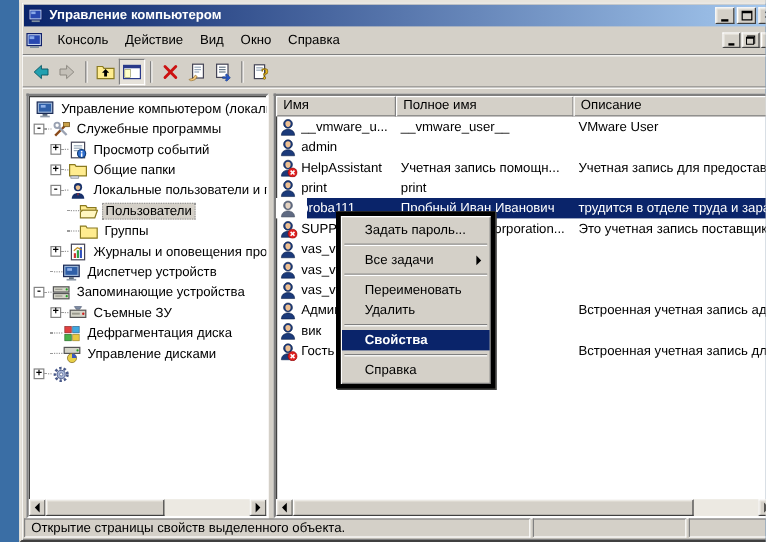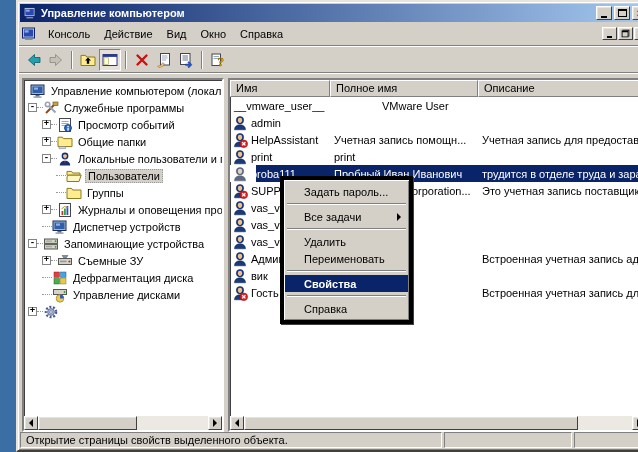--- a/index.html
+++ b/index.html
@@ -432,20 +432,30 @@
     <div class="pane-gap"></div>
     <div class="pane right">
       <div class="listwrap">
         <div class="lheader" id="lheader">
             <div class="hcell" style="width: 100px; flex: 0 0 100px;">Имя</div>
             <div class="hcell" style="width: 148px; flex: 0 0 148px;">Полное имя</div>
             <div class="hcell" style="flex: 1 1 0%;">Описание</div>
           </div>
         <div id="lrows">
             <div class="lrow">
+              <div class="c-name">
+                <span class="icon16">
+                  <svg viewBox="0 0 16 16">
+                    <path d="M2.5 14.8 c0-3.2 2.3-5 5.5-5 s5.5 1.8 5.5 5z" fill="#1b3a7a" stroke="#0a1e48" stroke-width=".5"></path>
+                    <circle cx="8" cy="5.2" r="3.7" fill="#1b3a7a" stroke="#0a1e48" stroke-width=".5"></circle>
+                    <path d="M5.8 5 a2.2 2.2 0 0 1 4.4 0 c0 1.7-1 2.9-2.2 2.9 s-2.2-1.2-2.2-2.9z" fill="#eec092"></path>
+                  </svg>
+                </span>
+                <span>__vmware_u...</span>
+              </div>
               <div class="c-full">__vmware_user__</div>
               <div class="c-desc">VMware User</div>
             </div>
             <div class="lrow">
               <div class="c-name">
                 <span class="icon16">
                   <svg viewBox="0 0 16 16">
                     <path d="M2.5 14.8 c0-3.2 2.3-5 5.5-5 s5.5 1.8 5.5 5z" fill="#1b3a7a" stroke="#0a1e48" stroke-width=".5"></path>
                     <circle cx="8" cy="5.2" r="3.7" fill="#1b3a7a" stroke="#0a1e48" stroke-width=".5"></circle>
                     <path d="M5.8 5 a2.2 2.2 0 0 1 4.4 0 c0 1.7-1 2.9-2.2 2.9 s-2.2-1.2-2.2-2.9z" fill="#eec092"></path>
@@ -622,24 +632,24 @@
       <div class="mi">
         <span>Задать пароль...</span>
       </div>
       <div class="msep"></div>
       <div class="mi">
         <span>Все задачи</span>
         <span class="subarrow"></span>
       </div>
       <div class="msep"></div>
       <div class="mi">
-        <span>Удалить</span>
+        <span>Переименовать</span>
       </div>
       <div class="mi">
-        <span>Переименовать</span>
+        <span>Удалить</span>
       </div>
       <div class="msep"></div>
       <div class="mi sel bold">
         <span>Свойства</span>
       </div>
       <div class="msep"></div>
       <div class="mi">
         <span>Справка</span>
       </div>
     </div>

